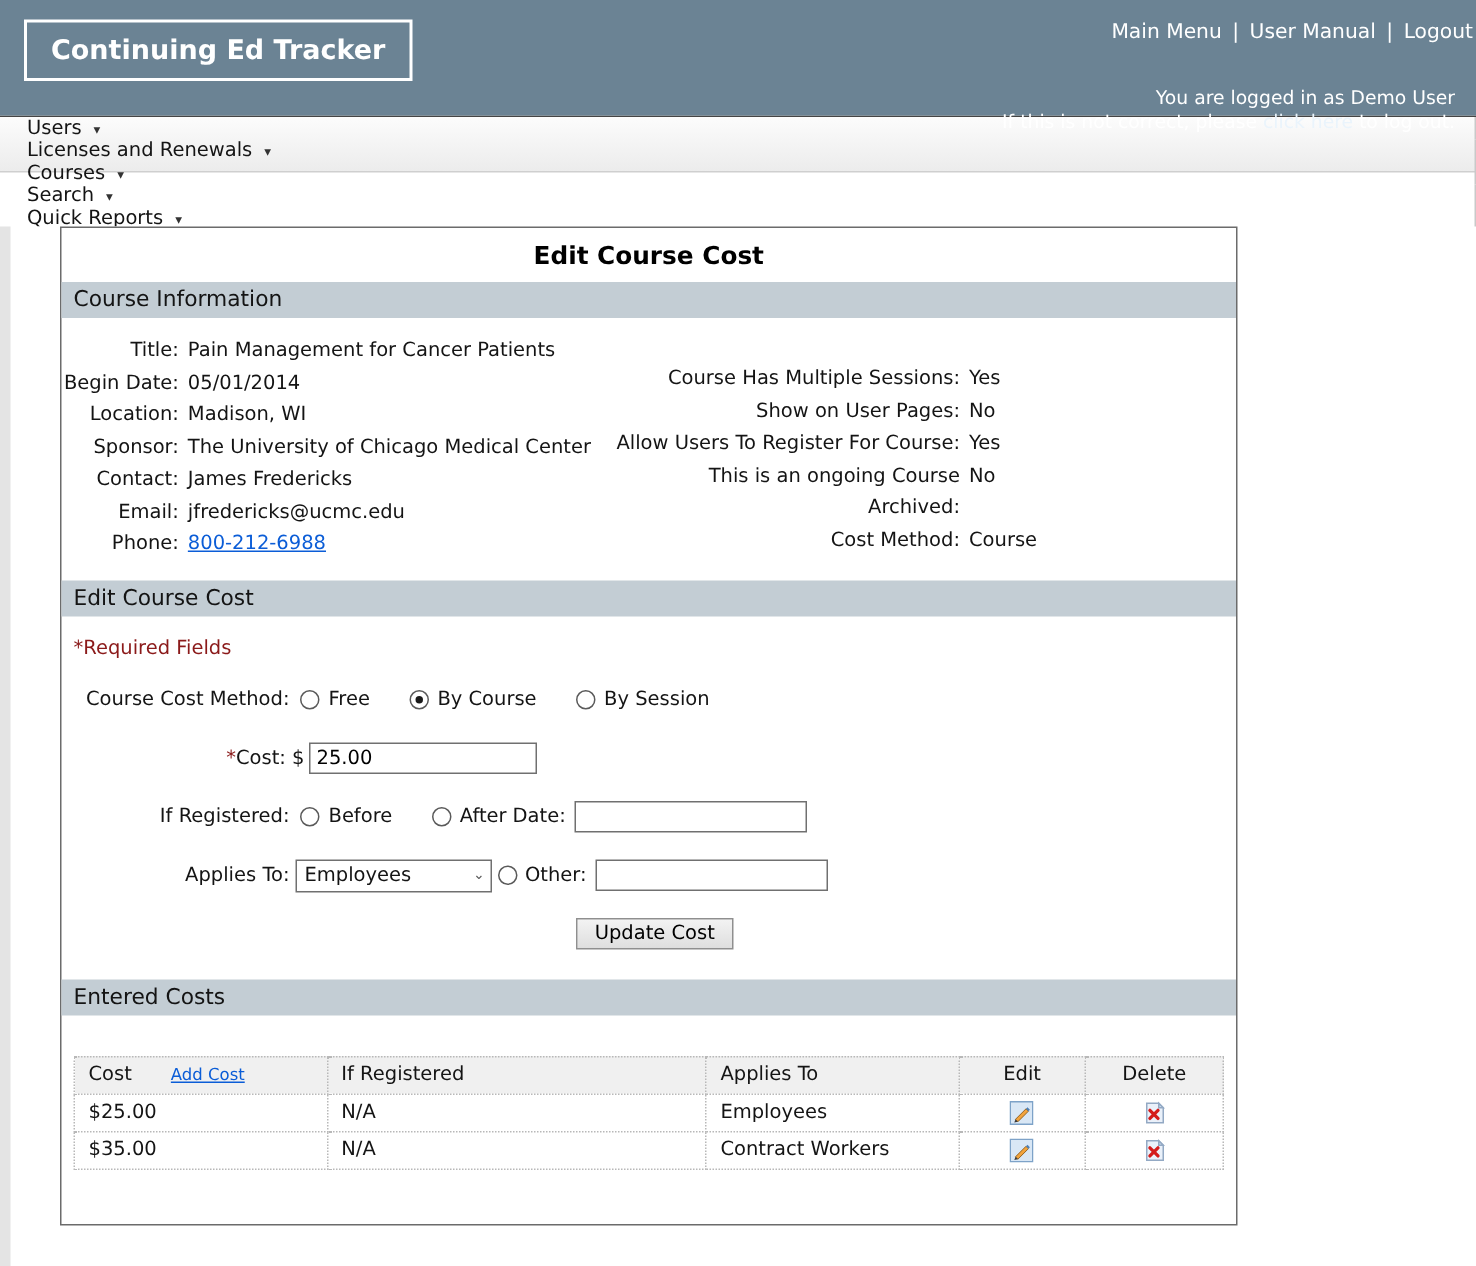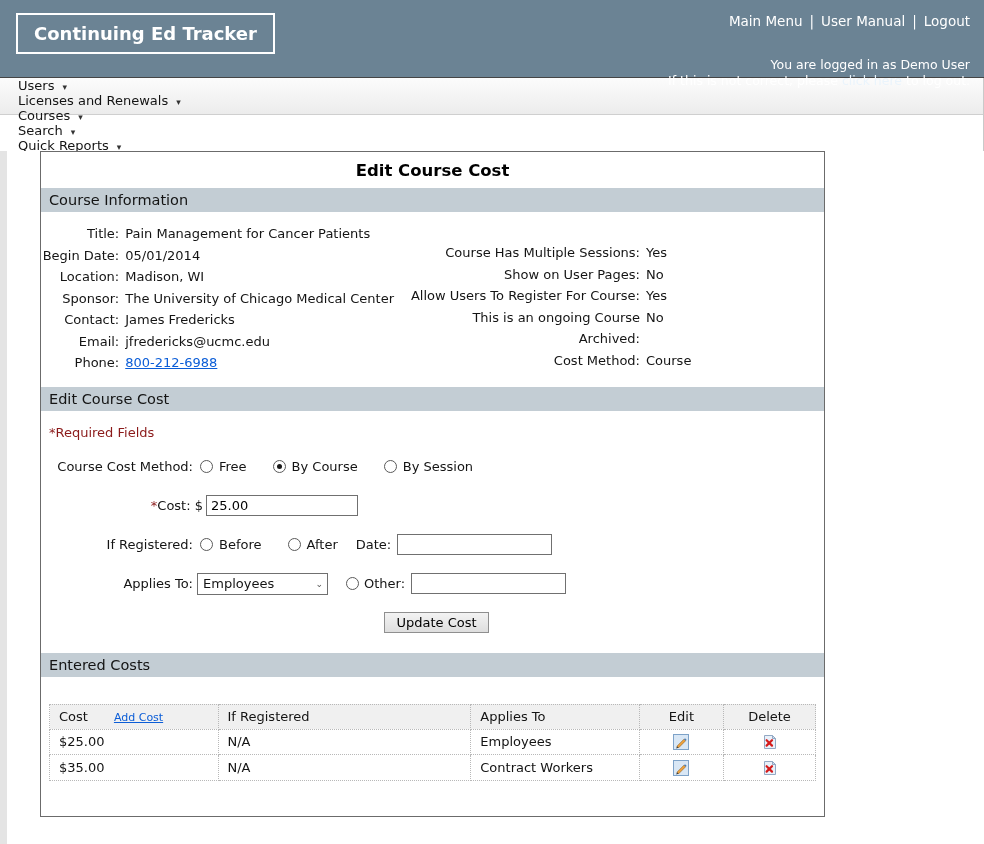--- a/index.html
+++ b/index.html
@@ -2,21 +2,21 @@
 <html><head>
 <meta charset="utf-8">
 <style>
   * { box-sizing: border-box; margin: 0; padding: 0; }
   html, body { width: 984px; height: 844px; overflow: hidden; }
   body { font-family: "DejaVu Sans", "Liberation Sans", sans-serif; background: #ffffff; color: #141414; }
 
   
   .header { position: relative; height: 77px; background: #6b8394; }
   .logo-box { position: absolute; left: 16px; top: 13px; border: 2px solid #ffffff; padding: 8px 16px; color: #ffffff; font-size: 18px; font-weight: bold; }
-  .top-links { position: absolute; right: 14px; top: 13px; color: #ffffff; font-size: 13.5px; }
+  .top-links { position: absolute; right: 2px; top: 13px; color: #ffffff; font-size: 13.5px; }
   .top-links .tlink { cursor: pointer; }
   .top-links .sep { margin: 0 7px; }
   .login-status { position: absolute; right: 14px; top: 57px; color: #ffffff; font-size: 12.5px; line-height: 16px; text-align: right; }
   .login-status .click-link { cursor: pointer; color: #eaf4fc; }
 
   
   .menubar { display: flex; height: 38px; background: linear-gradient(#fcfcfc, #ececec); border-top: 1px solid #454545; border-bottom: 1px solid #cfcfcf; flex-direction: column; }
   .menu-item { display: flex; align-items: center; gap: 8px; padding: 0 18px; font-size: 13px; color: #141414; border-right: 1px solid #c9c9c9; cursor: pointer; white-space: nowrap; }
   .menu-item .arrow { font-size: 9px; color: #333; padding-top: 3px; }
 
@@ -44,21 +44,21 @@
   .form-section { padding: 14px 0 4px 8px; font-size: 13px; }
   .required-note { color: #8b1a1a; margin-bottom: 16px; }
   .form-row { display: flex; align-items: center; margin-bottom: 17px; min-height: 22px; }
   .form-label { width: 144px; text-align: right; white-space: nowrap; }
   .form-label.cost-label { width: 154px; }
   .req-star { color: #8b1a1a; }
   .radio { display: inline-block; width: 13px; height: 13px; border: 1px solid #5a5a5a; border-radius: 50%; background: #ffffff; position: relative; cursor: pointer; flex: none; }
   .radio.checked::after { content: ""; position: absolute; left: 3px; top: 3px; width: 5px; height: 5px; border-radius: 50%; background: #1a1a1a; }
   .radio-group { display: inline-flex; align-items: center; gap: 6px; }
   .gap-lg { margin-left: 26px; }
-  .gap-md { margin-left: 18px; }
+  .gap-md { margin-left: 4px; }
   .text-input { height: 21px; border: 1px solid #707070; font-size: 13px; font-family: "DejaVu Sans", sans-serif; padding: 1px 4px; background: #ffffff; }
   .cost-input { width: 152px; margin-left: 3px; }
   .date-input, .other-input { width: 155px; margin-left: 6px; }
   .select-box { display: inline-flex; align-items: center; justify-content: space-between; width: 131px; height: 22px; border: 1px solid #707070; background: #ffffff; padding: 0 4px 0 5px; margin-left: 4px; cursor: pointer; }
   .select-box .chev { font-size: 9px; color: #555; }
   .first-ctl { margin-left: 7px; }
   .button-row { text-align: center; margin: 2px 0 16px; }
   .push-button { font-family: "DejaVu Sans", sans-serif; font-size: 13px; color: #000; background: linear-gradient(#f3f3f3, #dedede); border: 1px solid #8f8f8f; padding: 2px 11px; cursor: pointer; }
 
   

